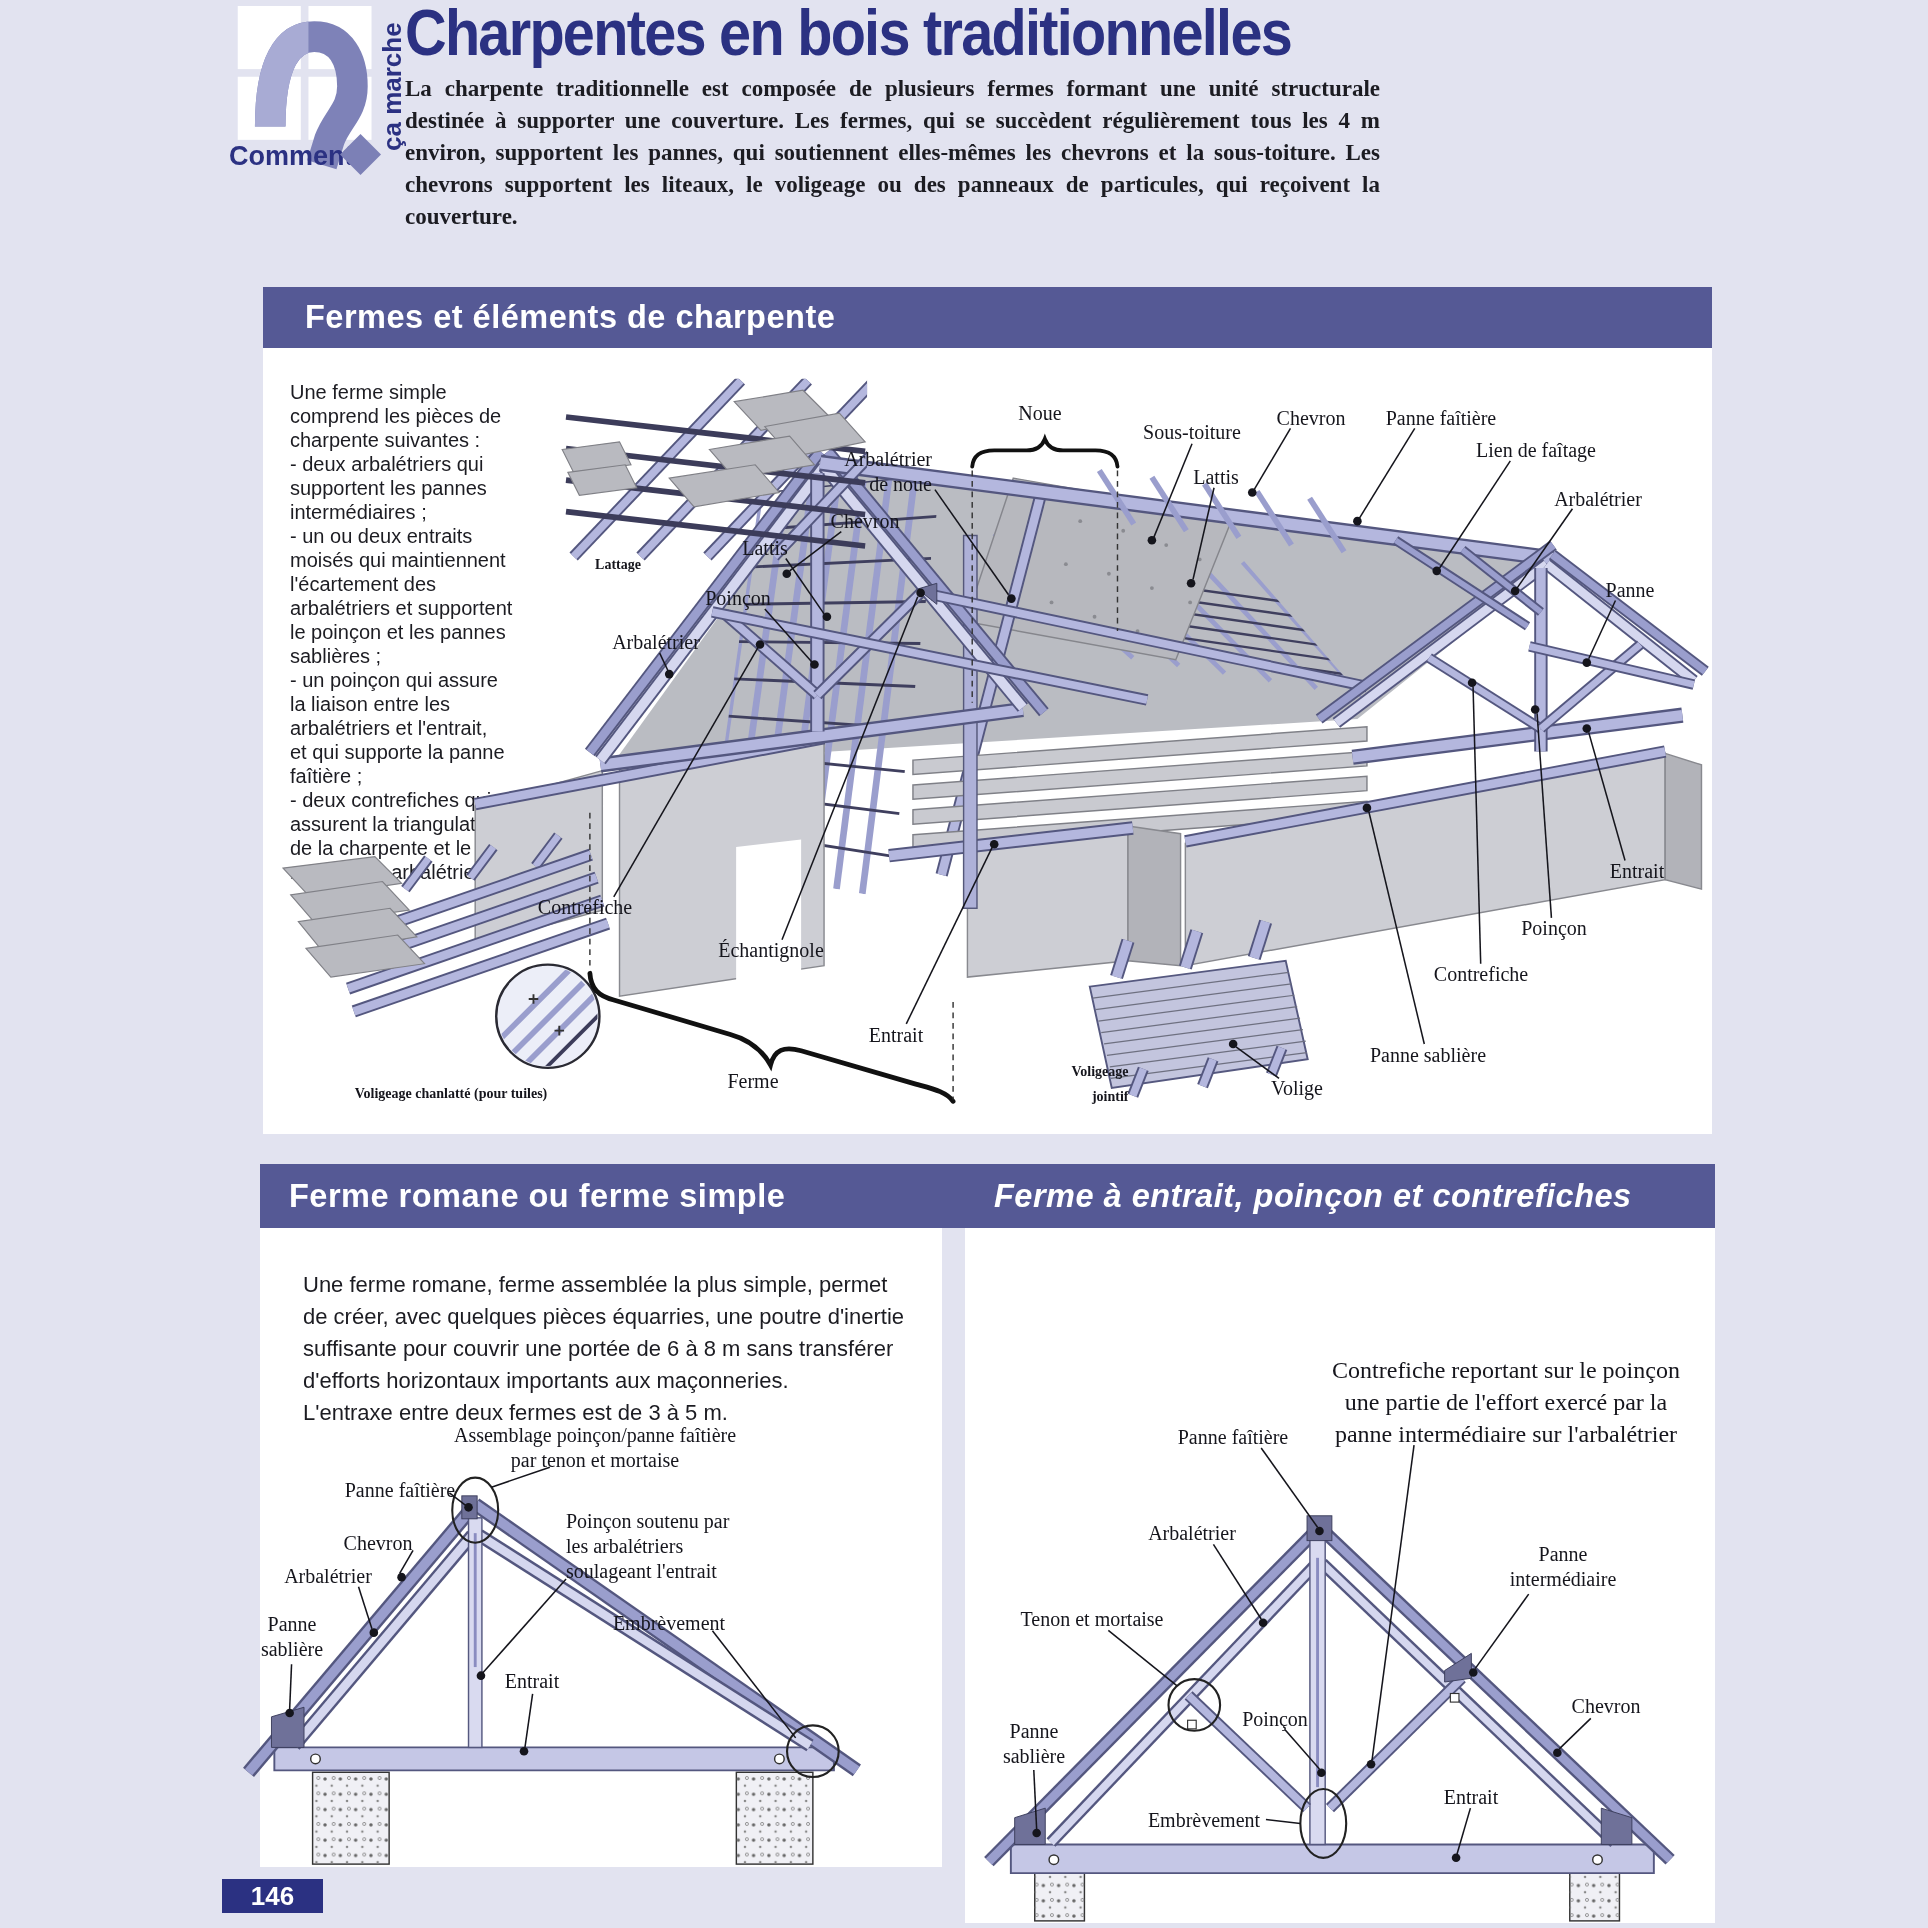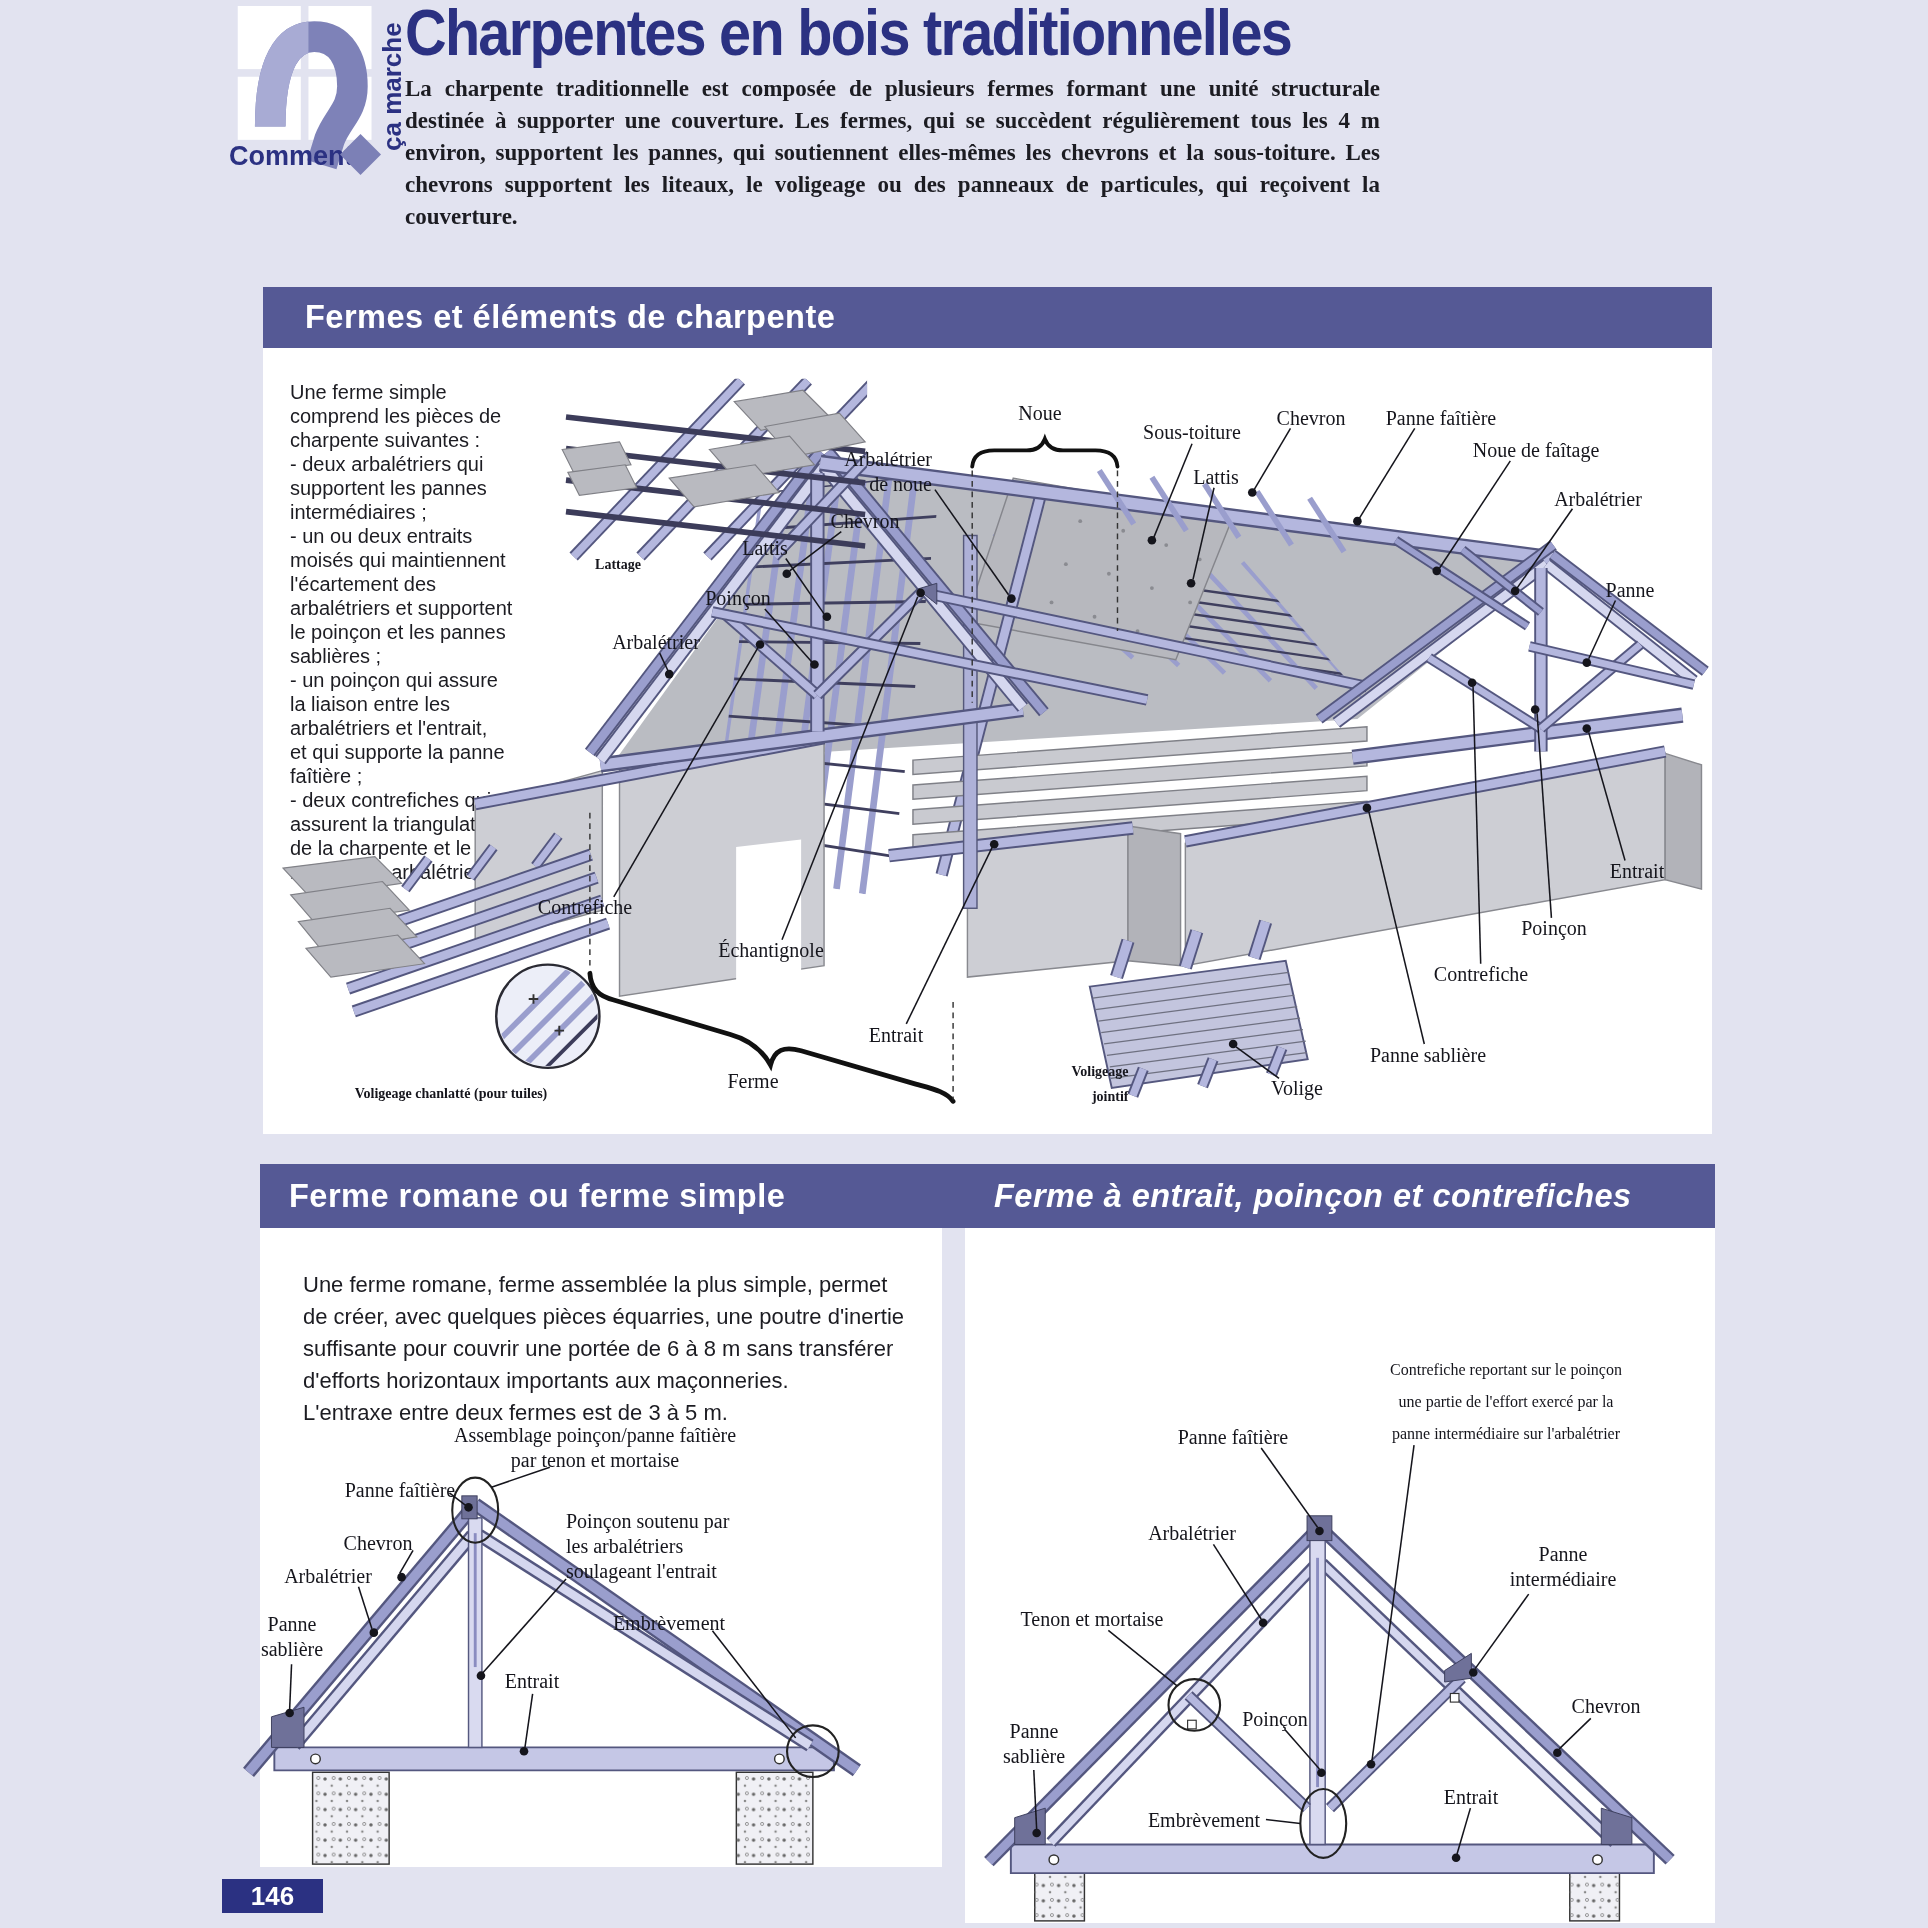--- a/index.html
+++ b/index.html
@@ -384,21 +384,21 @@
       <line class="ldr" x1="1700" y1="900" x2="1662" y2="766"></line>
         <circle class="dot" cx="1660" cy="762" r="4.5"></circle>
     </g>
   </svg>
 
   <div class="lbl" style="left:1040px;top:413px;">Noue</div>
   <div class="lbl" style="left:1192px;top:432px;">Sous-toiture</div>
   <div class="lbl" style="left:1216px;top:477px;">Lattis</div>
   <div class="lbl" style="left:1311px;top:418px;">Chevron</div>
   <div class="lbl" style="left:1441px;top:418px;">Panne faîtière</div>
-  <div class="lbl" style="left:1536px;top:450px;">Noue de faîtage</div>
+  <div class="lbl" style="left:1536px;top:450px;">Lien de faîtage</div>
   <div class="lbl" style="left:1598px;top:499px;">Arbalétrier</div>
   <div class="lbl" style="left:1630px;top:590px;">Panne</div>
   <div class="lbl rightal" style="left:932px;top:472px;">Arbalétrier
 de noue</div>
   <div class="lbl" style="left:865px;top:521px;">Chevron</div>
   <div class="lbl" style="left:765px;top:548px;">Lattis</div>
   <div class="lbl" style="left:738px;top:598px;">Poinçon</div>
   <div class="lbl" style="left:656px;top:642px;">Arbalétrier</div>
   <div class="lbl" style="left:585px;top:907px;">Contrefiche</div>
   <div class="lbl" style="left:771px;top:950px;">Échantignole</div>
@@ -579,21 +579,21 @@
       <line class="ldr" x1="1325" y1="1904" x2="1361" y2="1908"></line>
       <line class="ldr" x1="1600" y1="1668" x2="1544" y2="1746"></line>
         <circle class="dot" cx="1542" cy="1750" r="4.5"></circle>
       <line class="ldr" x1="1665" y1="1798" x2="1632" y2="1830"></line>
         <circle class="dot" cx="1630" cy="1834" r="4.5"></circle>
       <line class="ldr" x1="1539" y1="1892" x2="1525" y2="1940"></line>
         <circle class="dot" cx="1524" cy="1944" r="4.5"></circle>
     </g>
   </svg>
 
-  <div class="lbl lh33" style="left:1506px;top:1402px;font-size:16px;">Contrefiche reportant sur le poinçon
+  <div class="lbl lh33" style="left:1506px;top:1402px;font-size:24px;">Contrefiche reportant sur le poinçon
 une partie de l'effort exercé par la
 panne intermédiaire sur l'arbalétrier</div>
   <div class="lbl" style="left:1233px;top:1437px;">Panne faîtière</div>
   <div class="lbl" style="left:1192px;top:1533px;">Arbalétrier</div>
   <div class="lbl" style="left:1092px;top:1619px;">Tenon et mortaise</div>
   <div class="lbl" style="left:1034px;top:1744px;">Panne
 sablière</div>
   <div class="lbl" style="left:1275px;top:1719px;">Poinçon</div>
   <div class="lbl" style="left:1204px;top:1820px;">Embrèvement</div>
   <div class="lbl" style="left:1563px;top:1567px;">Panne

